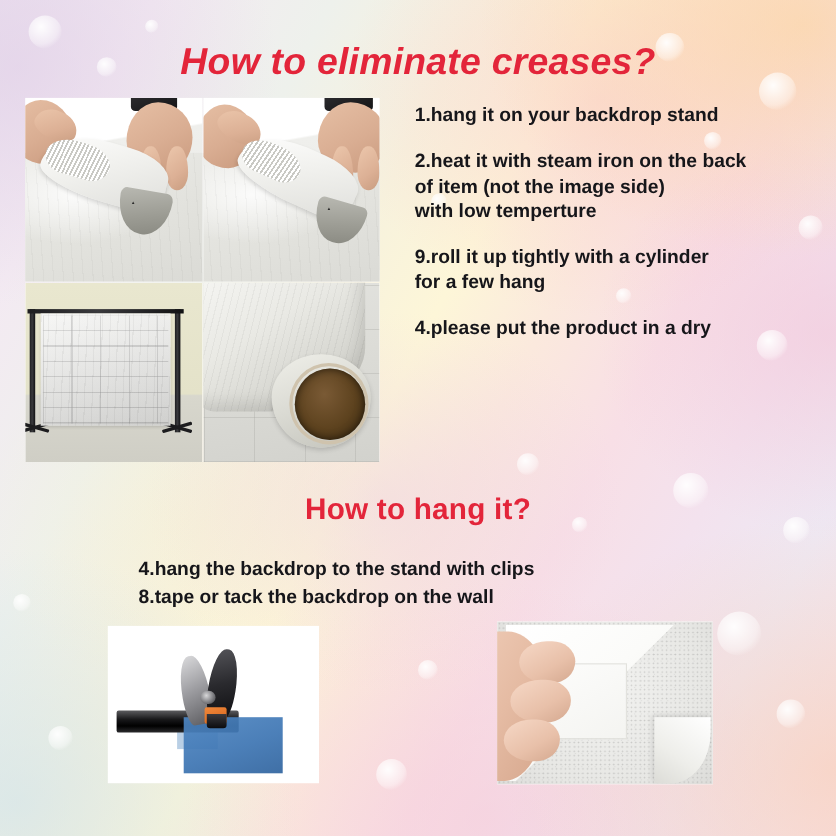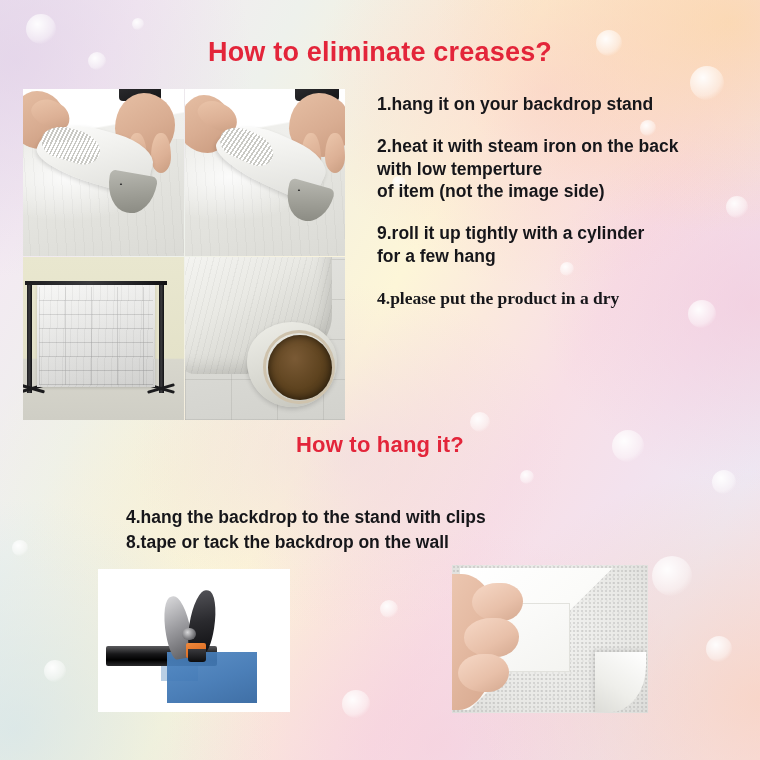--- a/index.html
+++ b/index.html
@@ -55,36 +55,36 @@
 
   
   .heading {
     position: absolute;
     width: 100%;
     text-align: center;
     font-weight: bold;
     color: #e3253a;
     letter-spacing: .2px;
   }
-  #heading-creases { top: 37px; left: 0; font-size: 27px; }
-  #heading-hang    { top: 432px; left: 0; font-size: 22px; }
+  #heading-creases { top: 37px; left: 0; font-size: 34px; font-style: italic; }
+  #heading-hang    { top: 448px; left: 0; font-size: 27px; }
 
   
   .steps-right {
     position: absolute;
     left: 377px;
     top: 93px;
     width: 375px;
     color: #16161a;
     font-size: 17.5px;
     font-weight: bold;
     line-height: 1.30;
   }
   .steps-right .step { margin-bottom: 19px; }
-  .steps-right .step:last-child { margin-bottom: 0; font-family: Liberation Serif, serif; }
+  .steps-right .step:last-child { margin-bottom: 0; }
 
   .steps-bottom {
     position: absolute;
     left: 126px;
     top: 505px;
     width: 520px;
     color: #16161a;
     font-size: 17.5px;
     font-weight: bold;
     line-height: 1.42;
@@ -453,22 +453,22 @@
     <div class="roll-lip"></div>
     <div class="roll-core"></div>
   </div>
 
   <div class="steps-right">
     <div class="step">
       <div>1.hang it on your backdrop stand</div>
     </div>
     <div class="step">
       <div>2.heat it with steam iron on the back</div>
+      <div>of item (not the image side)</div>
       <div>with low temperture</div>
-      <div>of item (not the image side)</div>
     </div>
     <div class="step">
       <div>9.roll it up tightly with a cylinder</div>
       <div>for a few hang</div>
     </div>
     <div class="step">
       <div>4.please put the product in a dry</div>
     </div>
   </div>
 

